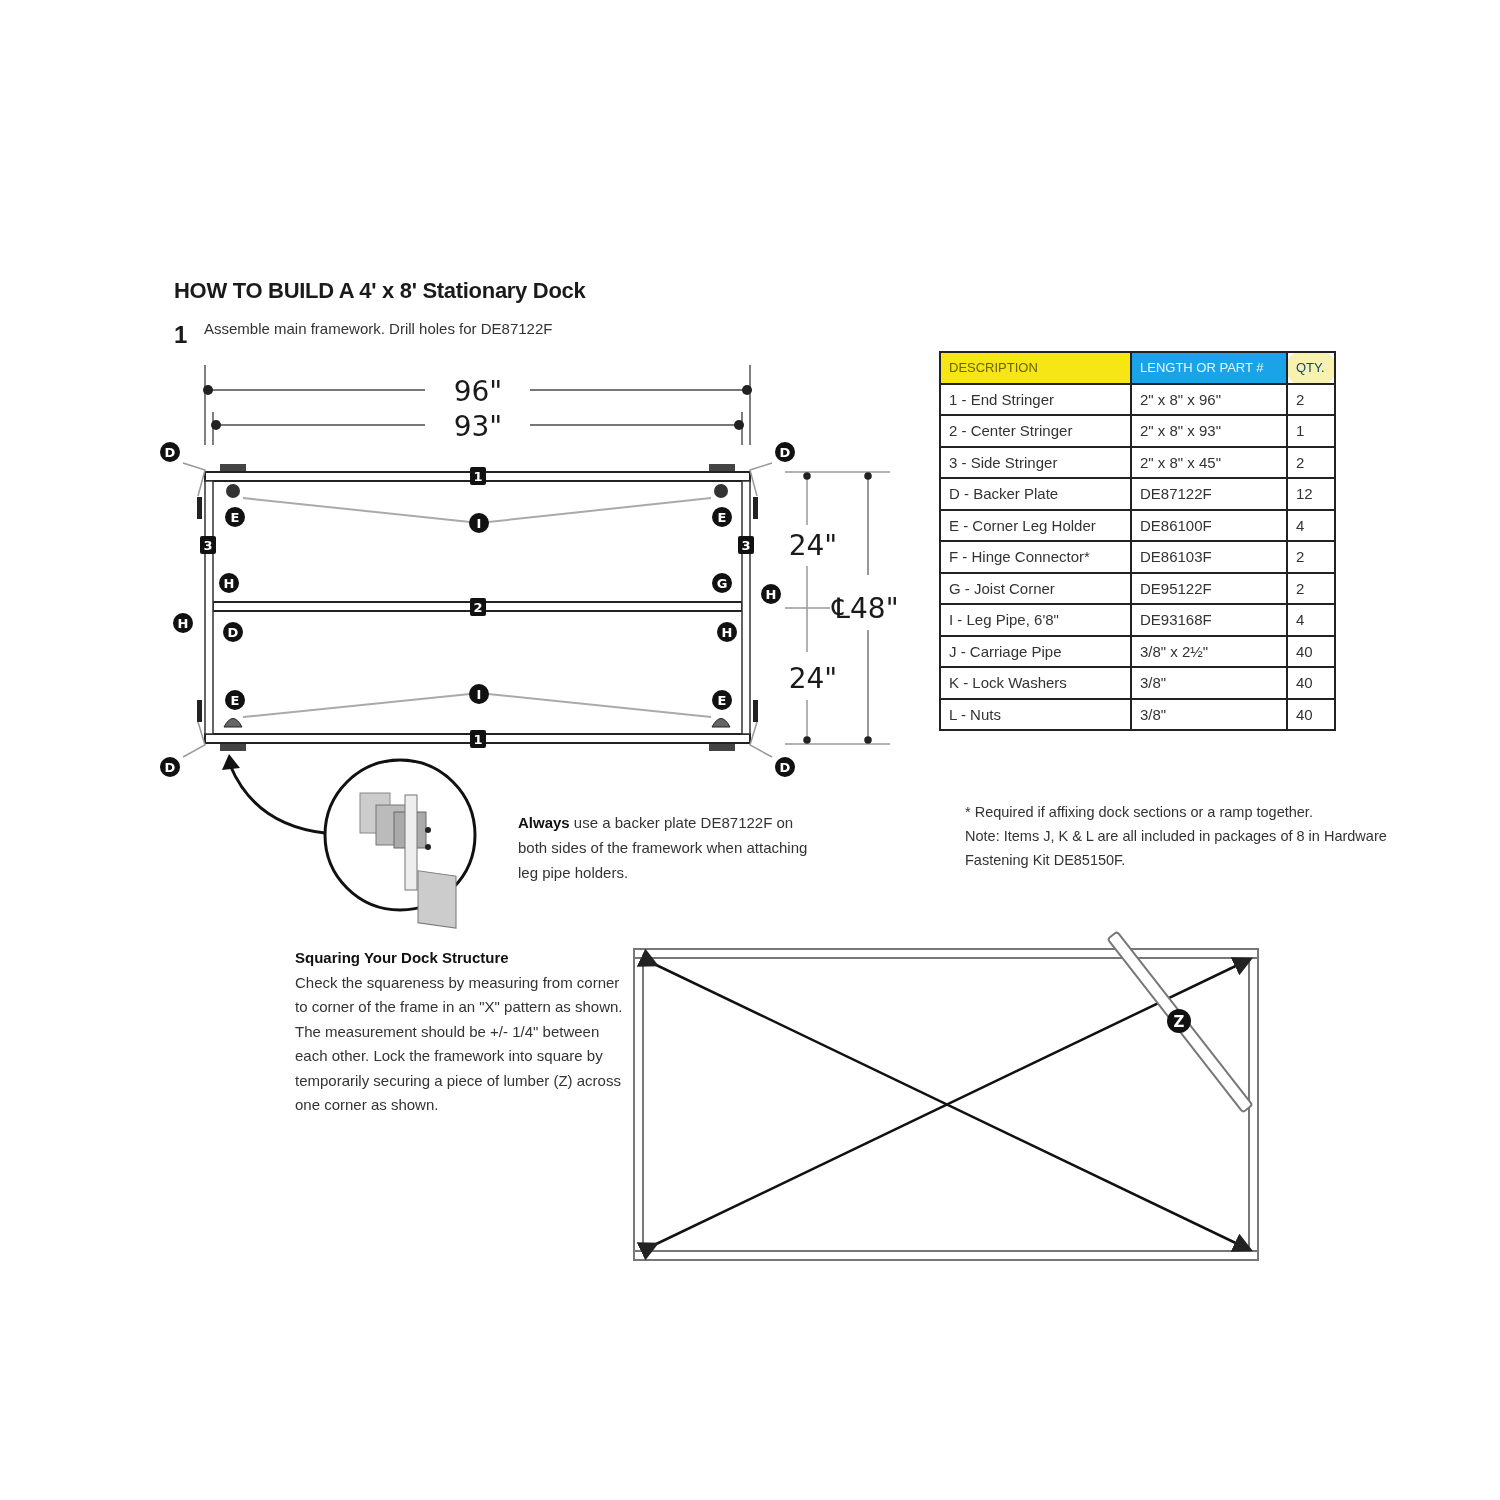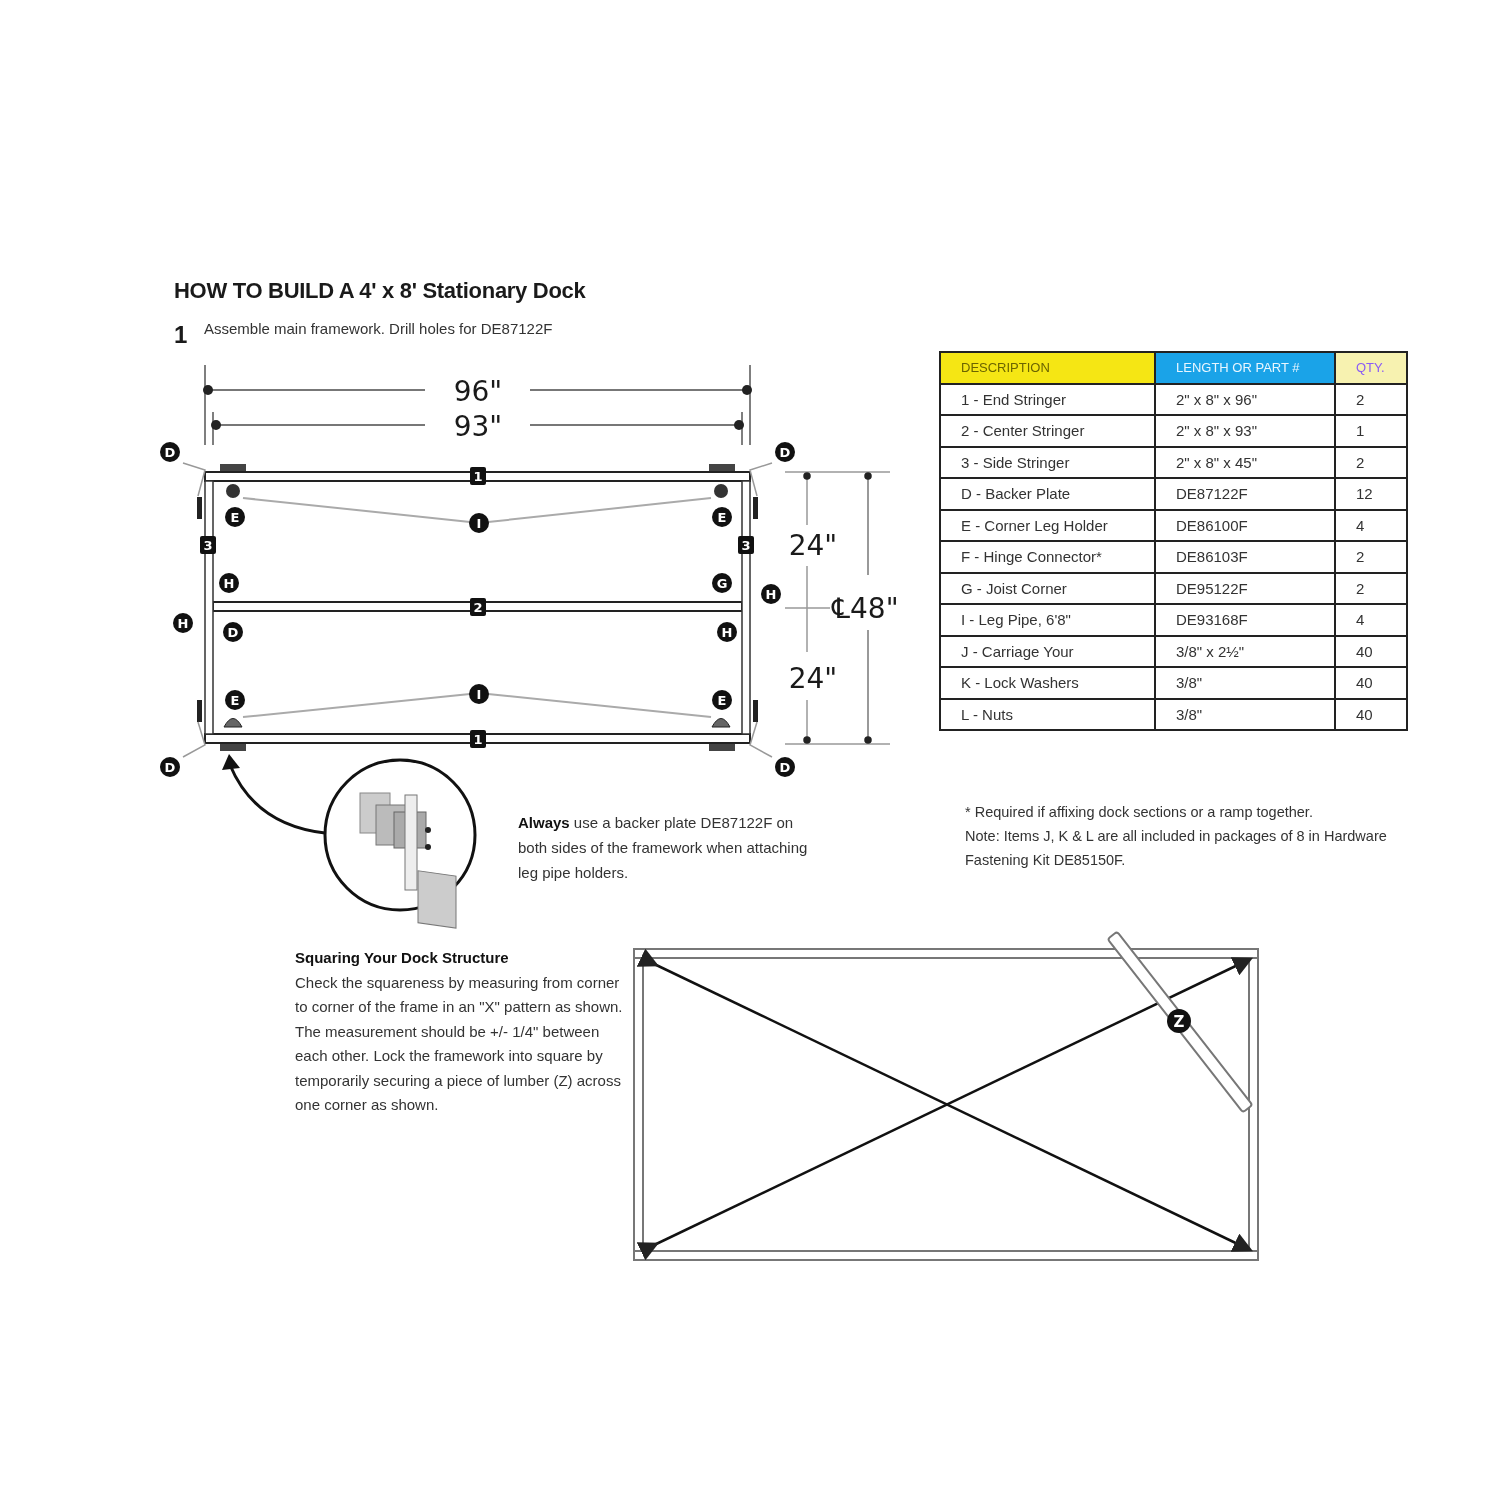--- a/index.html
+++ b/index.html
@@ -7,21 +7,21 @@
          font-family: "Liberation Sans", "DejaVu Sans", sans-serif; color: #1a1a1a; }
   .abs { position: absolute; margin-left: 26px; }
   .title { left: 148px; top: 278px; font-size: 22px; font-weight: bold; letter-spacing: -0.3px; }
   .step-num { left: 148px; top: 321px; font-size: 24px; font-weight: bold; }
   .step-text { left: 178px; top: 320px; font-size: 15px; color: #333; }
   svg.diag { position: absolute; left: 0; top: 0; }
   .dimtxt { font-family: "DejaVu Sans", sans-serif; font-size: 28px; fill: #1a1a1a; }
   .lbl { font-family: "DejaVu Sans", sans-serif; font-size: 13px; font-weight: bold; fill: #fff; }
   table.parts { position: absolute; left: 939px; top: 351px; border-collapse: collapse;
                 font-size: 15px; color: #333; }
-  table.parts th, table.parts td { border: 2.5px solid #222; height: 29.5px; padding: 0 20px; text-align: left;
+  table.parts th, table.parts td { border: 2.5px solid #222; height: 29.5px; padding: 0 8px; text-align: left;
                 font-weight: normal; white-space: nowrap; }
   table.parts th { font-size: 13px; text-transform: uppercase; }
   table.parts .c1 { width: 173px; }
   table.parts .c2 { width: 138px; }
   table.parts .c3 { width: 30px; }
   .notes { left: 939px; top: 800px; width: 430px; font-size: 14.5px; line-height: 24px; color: #333; }
   .callout-text { left: 492px; top: 810px; width: 300px; font-size: 15px; line-height: 25px; color: #333; }
   .callout-text b { color: #111; text-align: center; }
   .squaring { left: 269px; top: 946px; width: 340px; font-size: 15px; line-height: 24.5px; color: #333; }
   .squaring .head { font-weight: bold; color: #111; }
@@ -185,21 +185,21 @@
     <circle cx="1179" cy="1021" r="12" fill="#111"></circle>
     <text x="1179" y="1027" text-anchor="middle" class="lbl" style="font-size:15px">Z</text>
   </g>
 </svg>
 
 <table class="parts">
   <thead>
     <tr>
       <th class="c1" style="background:#f5e614;color:#6b6400;">DESCRIPTION</th>
       <th class="c2" style="background:#1aa3e8;color:#e8f6ff;">LENGTH or PART #</th>
-      <th class="c3" style="background:#f7f2b0;color:#8b5cf6;">QTY.</th>
+      <th class="c3" style="background:#f7f2b0;color:#0c4a6e;border-radius:13px;">QTY.</th>
     </tr>
   </thead>
   <tbody>
     <tr>
         <td>1 - End Stringer</td>
         <td>2" x 8" x 96"</td>
         <td>2</td>
       </tr>
     <tr>
         <td>2 - Center Stringer</td>
@@ -230,21 +230,21 @@
         <td>G - Joist Corner</td>
         <td>DE95122F</td>
         <td>2</td>
       </tr>
     <tr>
         <td>I - Leg Pipe, 6'8"</td>
         <td>DE93168F</td>
         <td>4</td>
       </tr>
     <tr>
-        <td>J - Carriage Your</td>
+        <td>J - Carriage Pipe</td>
         <td>3/8" x 2½"</td>
         <td>40</td>
       </tr>
     <tr>
         <td>K - Lock Washers</td>
         <td>3/8"</td>
         <td>40</td>
       </tr>
     <tr>
         <td>L - Nuts</td>

